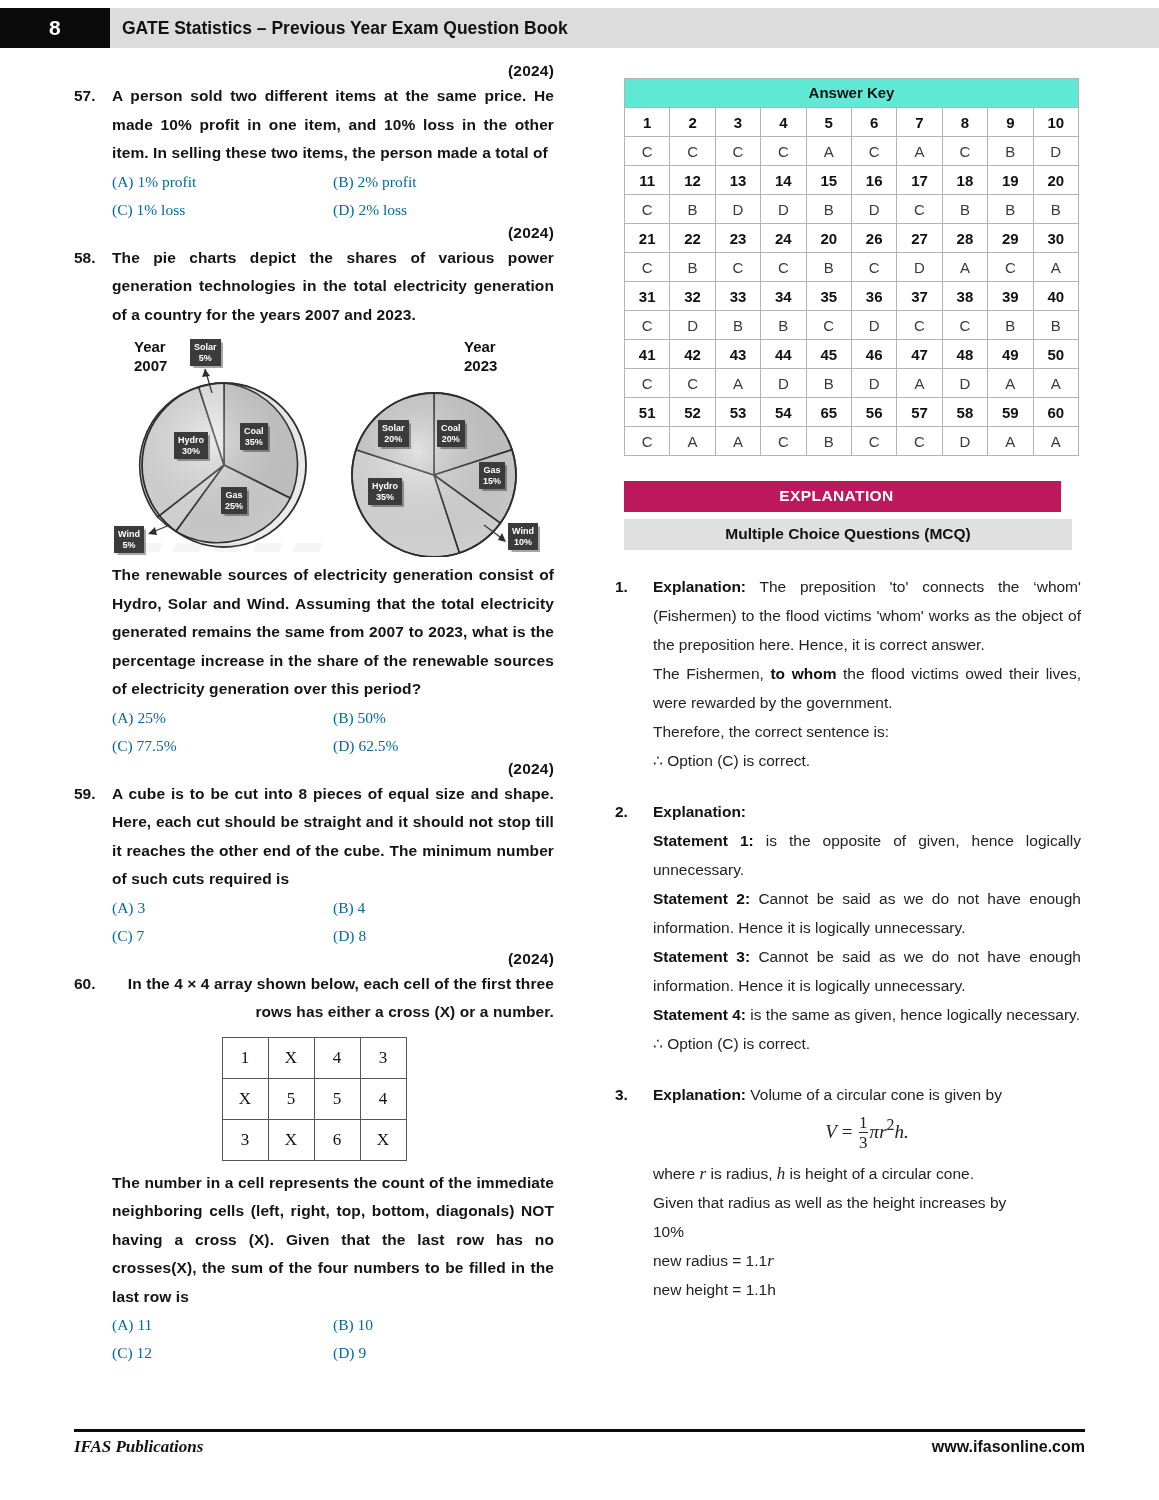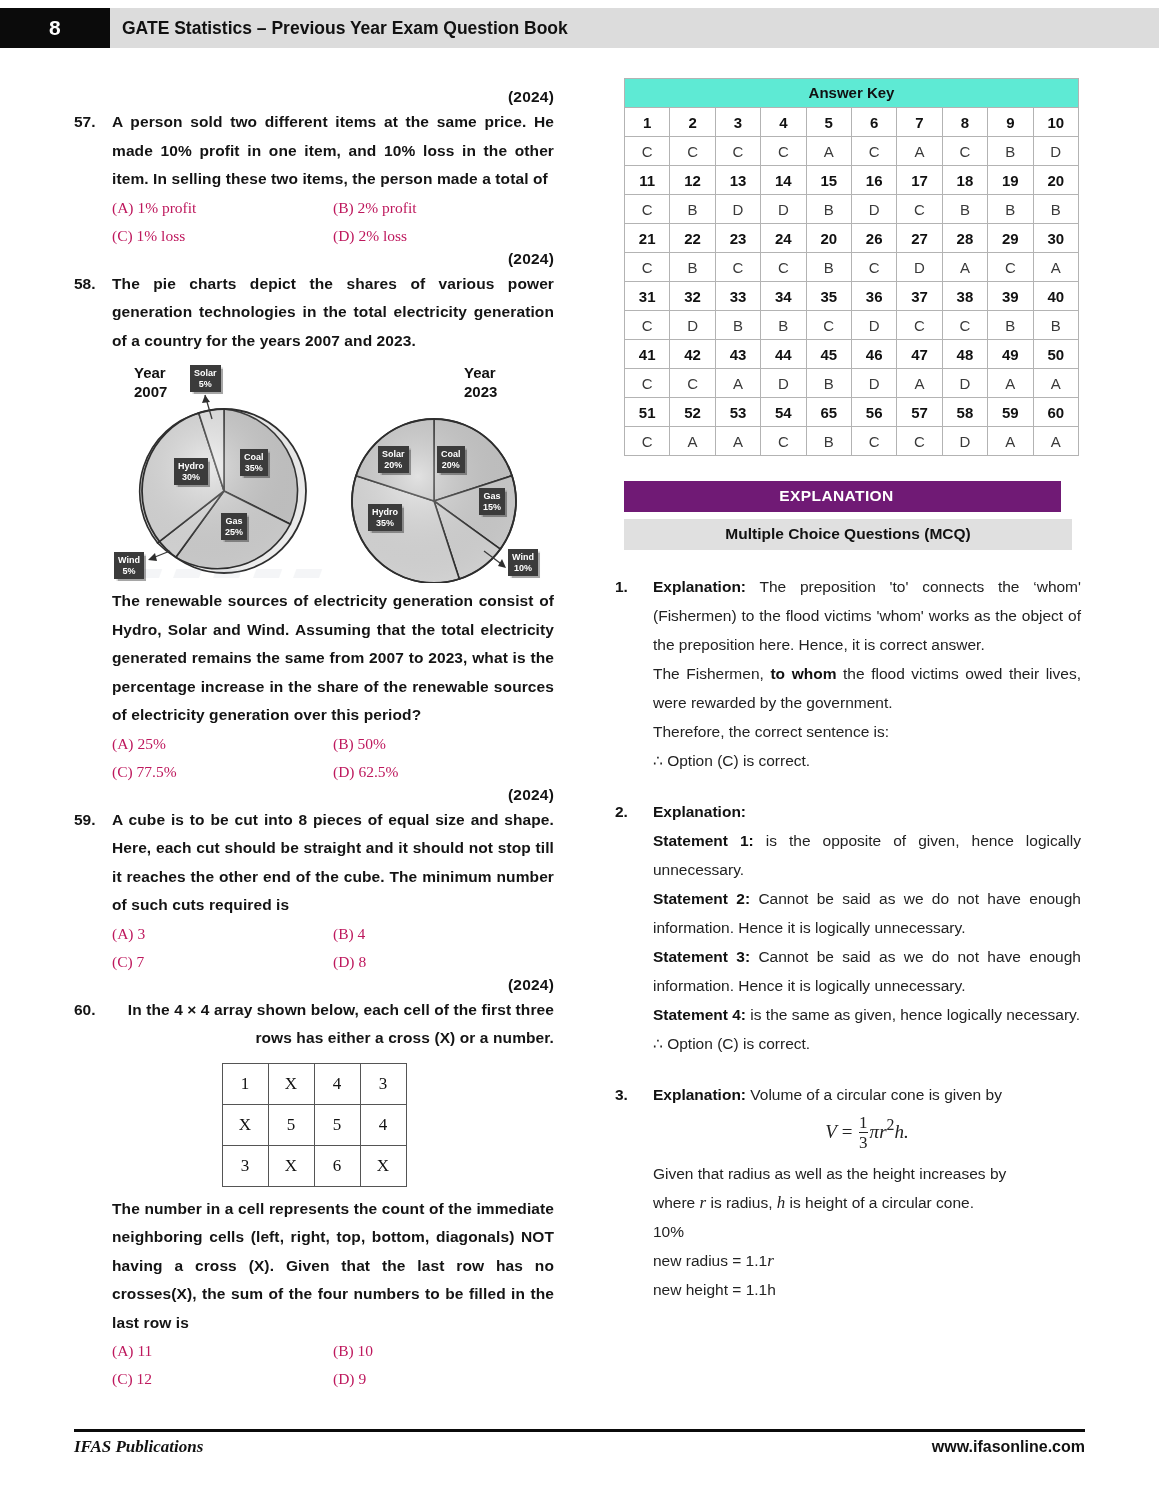--- a/index.html
+++ b/index.html
@@ -36,21 +36,21 @@
   }
   .header-title {
     position: absolute; left: 122px; top: 0; height: 40px;
     display: flex; align-items: center;
     font-size: 17.5px; font-weight: bold; color: #111;
   }
 
   
   .col-left {
     position: absolute;
-    left: 74px; top: 88px; width: 480px;
+    left: 74px; top: 62px; width: 480px;
   }
   .col-right {
     position: absolute;
     left: 611px; top: 78px; width: 474px;
   }
 
   
   .year-tag {
     text-align: right;
     font-size: 15.5px; font-weight: bold;
@@ -76,21 +76,21 @@
   .q-text.nojust { text-align: right; }
   .opts {
     margin-left: 38px;
     display: flex; flex-wrap: wrap;
   }
   .opt {
     width: 50%;
     font-size: 15.5px;
     font-family: "Liberation Serif", serif;
     line-height: 28px;
-    color: #be185d;
+    color: #0369a1;
   }
 
   
   .pies {
     margin: 6px 0 4px 38px;
     position: relative;
     width: 442px; height: 222px;
   }
   .pie-year {
     position: absolute;
@@ -151,21 +151,21 @@
   }
   td.kans {
     text-align: center;
     font-size: 15px; font-weight: normal;
     height: 29px; color: #3a3a3a;
   }
 
   
   .exp-banner {
     margin: 25px 24px 0 13px;
-    background: #701a75;
+    background: #be185d;
     color: #ffffff;
     text-align: center;
     font-size: 15.5px; font-weight: bold;
     letter-spacing: .4px;
     padding: 6px 12px 7px 0;
   }
   .mcq-banner {
     margin: 7px 13px 0 13px;
     background: #e0e0e0;
     color: #111;
@@ -620,22 +620,22 @@
     <div class="exp-body">
       <p class="exp-p nojust"><b>Explanation:</b><span> Volume of a circular cone is given by</span></p>
       <div class="formula">
         <i>V</i>
         <span>=</span>
         <span class="frac">
           <span class="n">1</span>
           <span class="d">3</span>
         </span><i>πr</i><sup>2</sup><i>h.</i>
       </div>
+      <p class="exp-p nojust"><span>where </span><i class="serif-i">r</i><span> is radius, </span><i class="serif-i">h</i><span> is height of a circular cone.</span></p>
       <p class="exp-p">Given that radius as well as the height increases by</p>
-      <p class="exp-p nojust"><span>where </span><i class="serif-i">r</i><span> is radius, </span><i class="serif-i">h</i><span> is height of a circular cone.</span></p>
       <p class="exp-p nojust">10%</p>
       <p class="exp-p nojust"><span>new radius = 1.1</span><i class="serif-i">r</i></p>
       <p class="exp-p nojust">new height = 1.1h</p>
     </div>
   </div>
 </div>
 
 <div class="footer-rule"></div>
 <div class="footer">
   <div class="footer-left">IFAS Publications</div>

